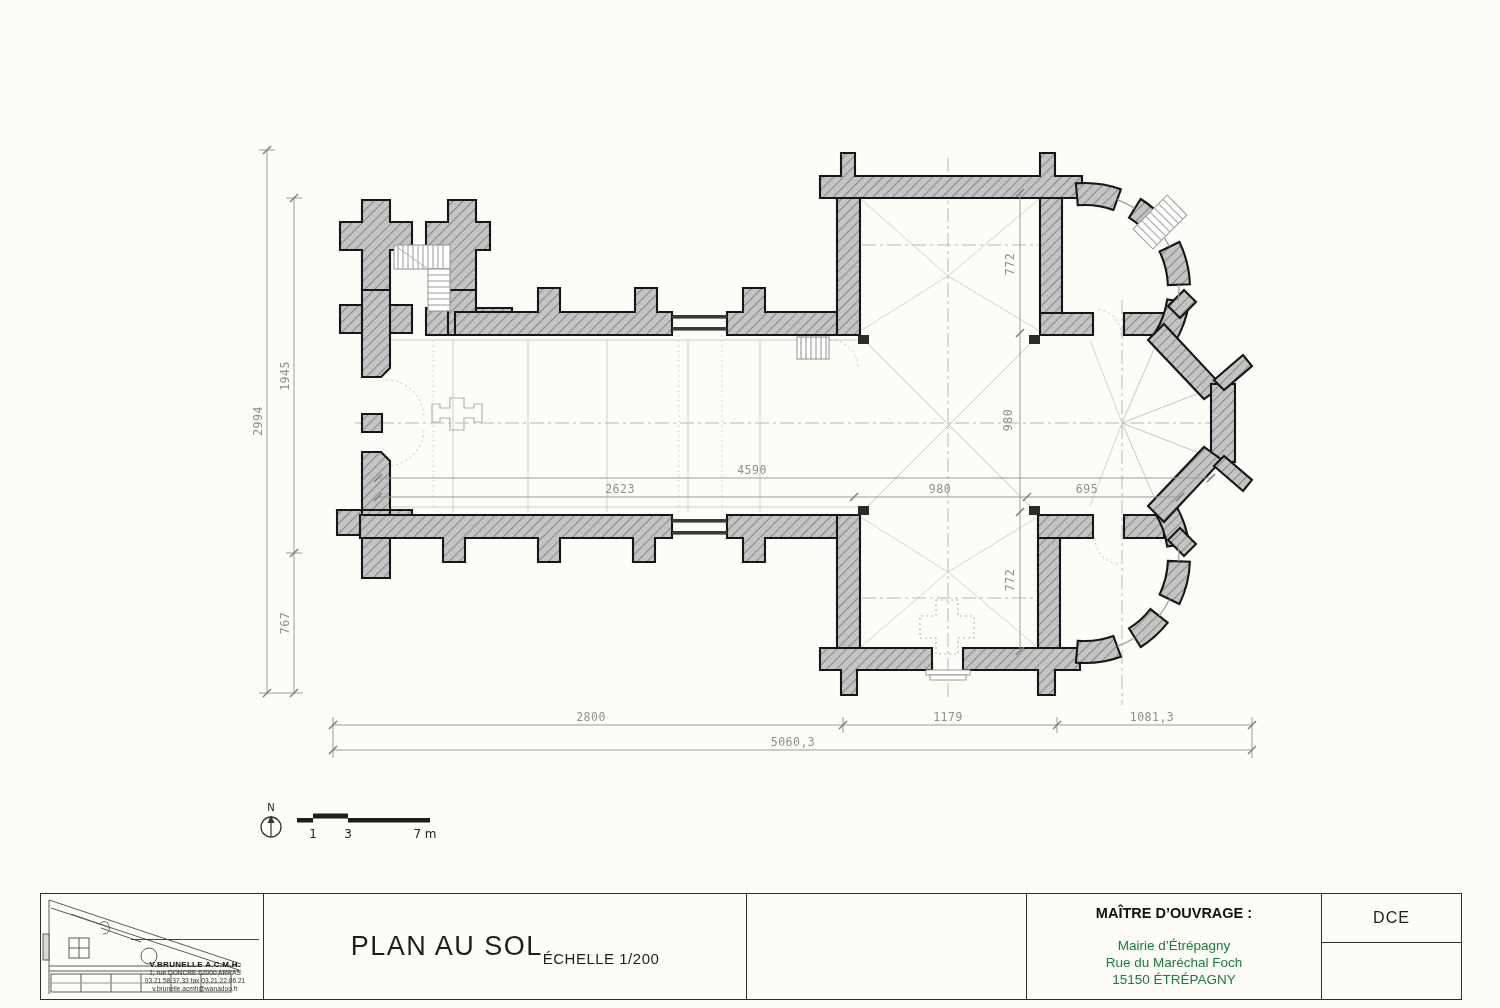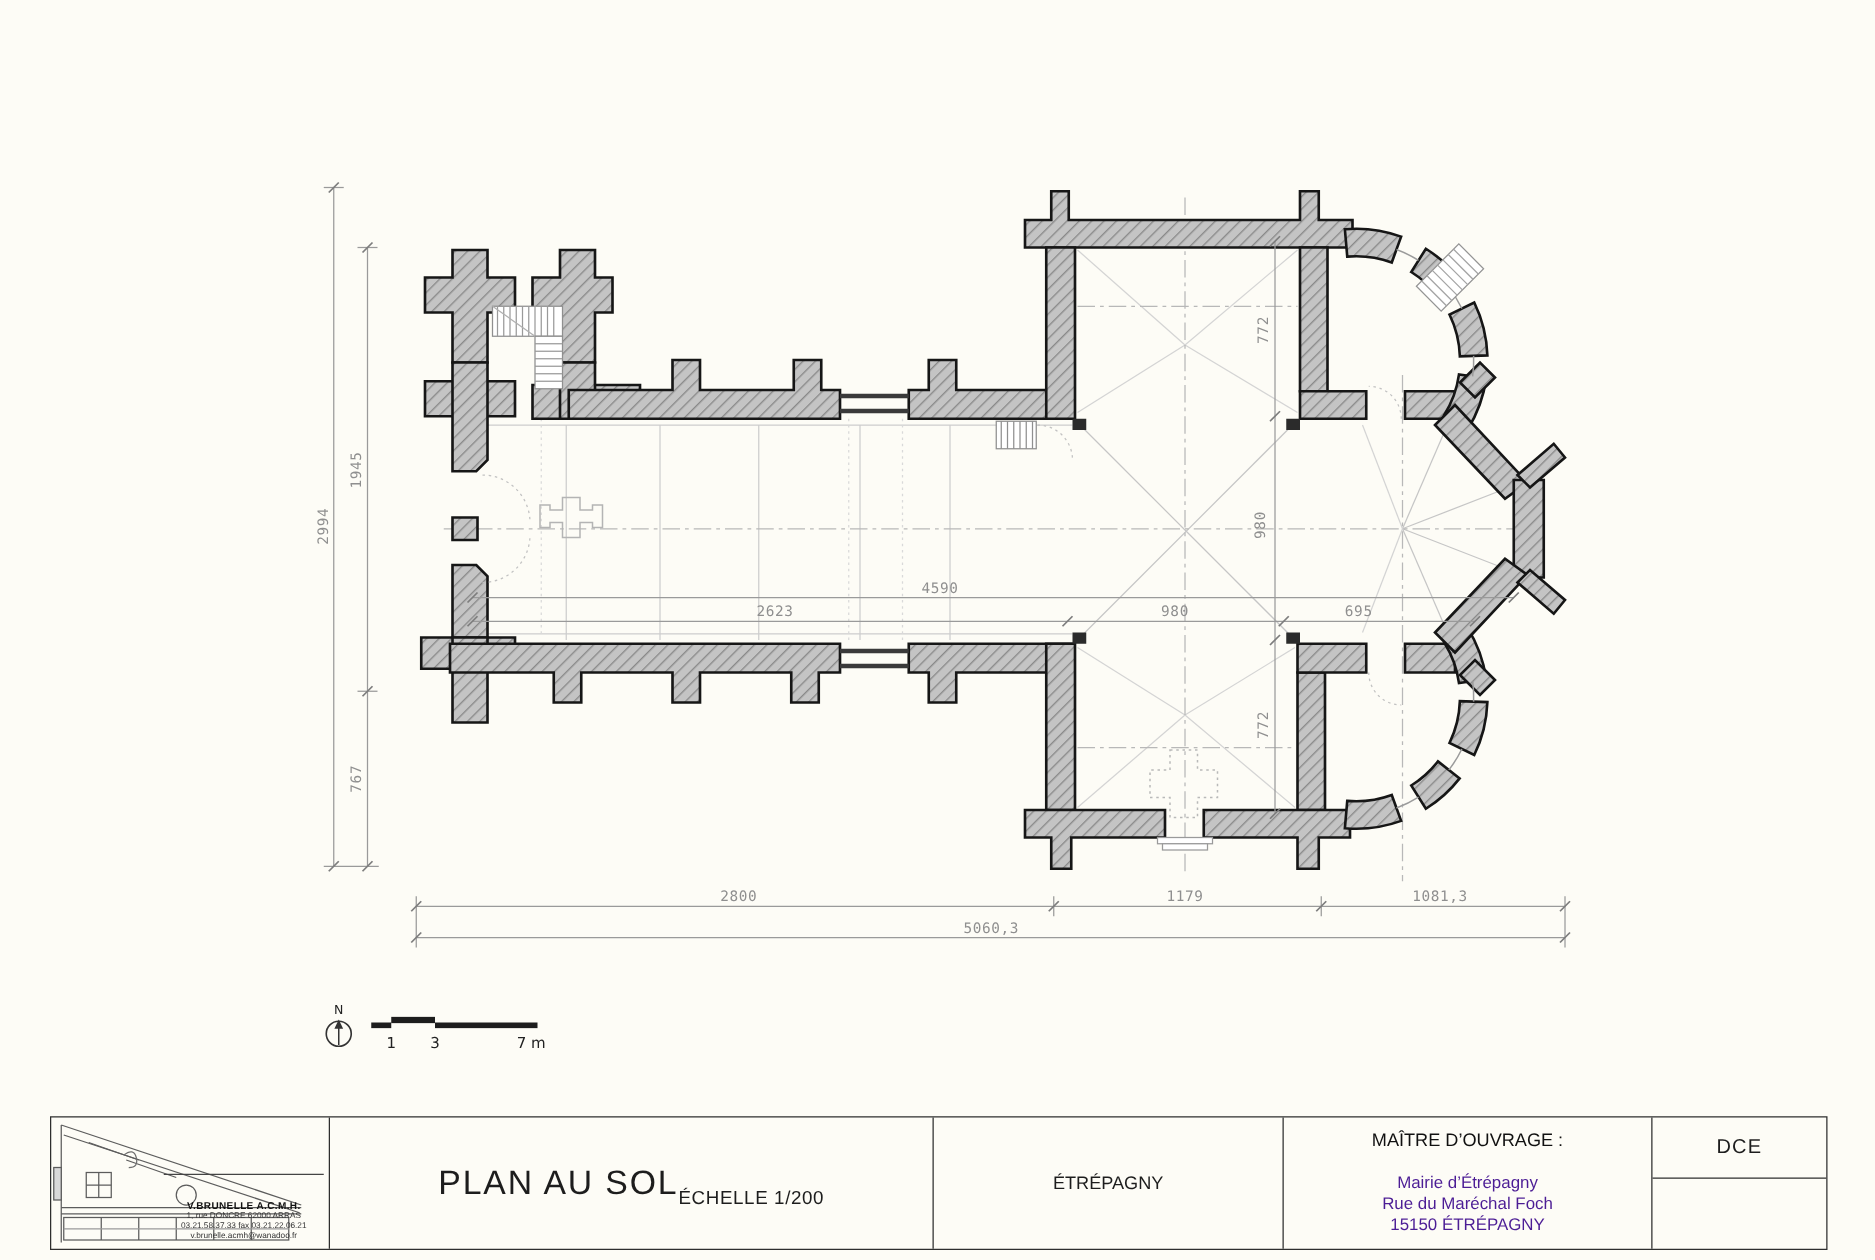--- a/index.html
+++ b/index.html
@@ -27,22 +27,22 @@
   .cell.logo{width:222px;}
   .cell.titlec{width:483px;display:flex;flex-direction:row;align-items:center;justify-content:center;}
   .cell.proj{width:280px;display:flex;flex-direction:column;}
   .cell.owner{width:295px;display:flex;flex-direction:column;justify-content:center;text-align:center;}
   .cell.doc{flex:1;display:flex;flex-direction:column;}
   .titlec .t1{font-size:27px;color:#1d1d1d;letter-spacing:1.5px;}
   .titlec .t2{font-size:15px;color:#1d1d1d;margin-top:23px;letter-spacing:.5px;}
   .proj .prow{flex:1;display:flex;align-items:center;justify-content:center;
     border-bottom:1.2px solid #2e2e2e;font-size:14.5px;color:#1d1d1d;}
   .proj .prow:last-child{border-bottom:none;}
-  .owner .oh{font-weight:normal;font-size:14.5px;color:#111;margin-bottom:16px;}
-  .owner .ol{font-size:13.5px;color:#4c1d95;line-height:17px;}
+  .owner .oh{font-weight:bold;font-size:14.5px;color:#111;margin-bottom:16px;}
+  .owner .ol{font-size:13.5px;color:#15803d;line-height:17px;}
   .doc .dce{height:48px;display:flex;align-items:center;justify-content:center;
     border-bottom:1.2px solid #2e2e2e;font-size:16px;letter-spacing:1px;color:#1d1d1d;}
   .doc .num{flex:1;display:flex;align-items:center;justify-content:center;
     font-size:28px;color:#111;}
   .arch-txt{
     position:absolute;right:4px;bottom:6px;width:128px;text-align:center;
     border-top:1.2px solid #444;padding-top:20px;
   }
   .arch-txt .an{font-size:8px;font-weight:bold;color:#111;letter-spacing:.3px;}
   .arch-txt .al{font-size:6.6px;color:#333;line-height:8px;}
@@ -356,21 +356,20 @@
       <div class="al">v.brunelle.acmh@wanadoo.fr</div>
     </div>
   </div>
 
   <div class="cell titlec">
     <div class="t1">PLAN AU SOL</div>
     <div class="t2">ÉCHELLE 1/200</div>
   </div>
 
   <div class="cell proj">
-    <div class="prow">ÉTRÉPAGNY</div>
   </div>
 
   <div class="cell owner">
     <div class="oh">MAÎTRE D’OUVRAGE :</div>
     <div class="ol">Mairie d’Étrépagny</div>
     <div class="ol">Rue du Maréchal Foch</div>
     <div class="ol">15150 ÉTRÉPAGNY</div>
   </div>
 
   <div class="cell doc">

